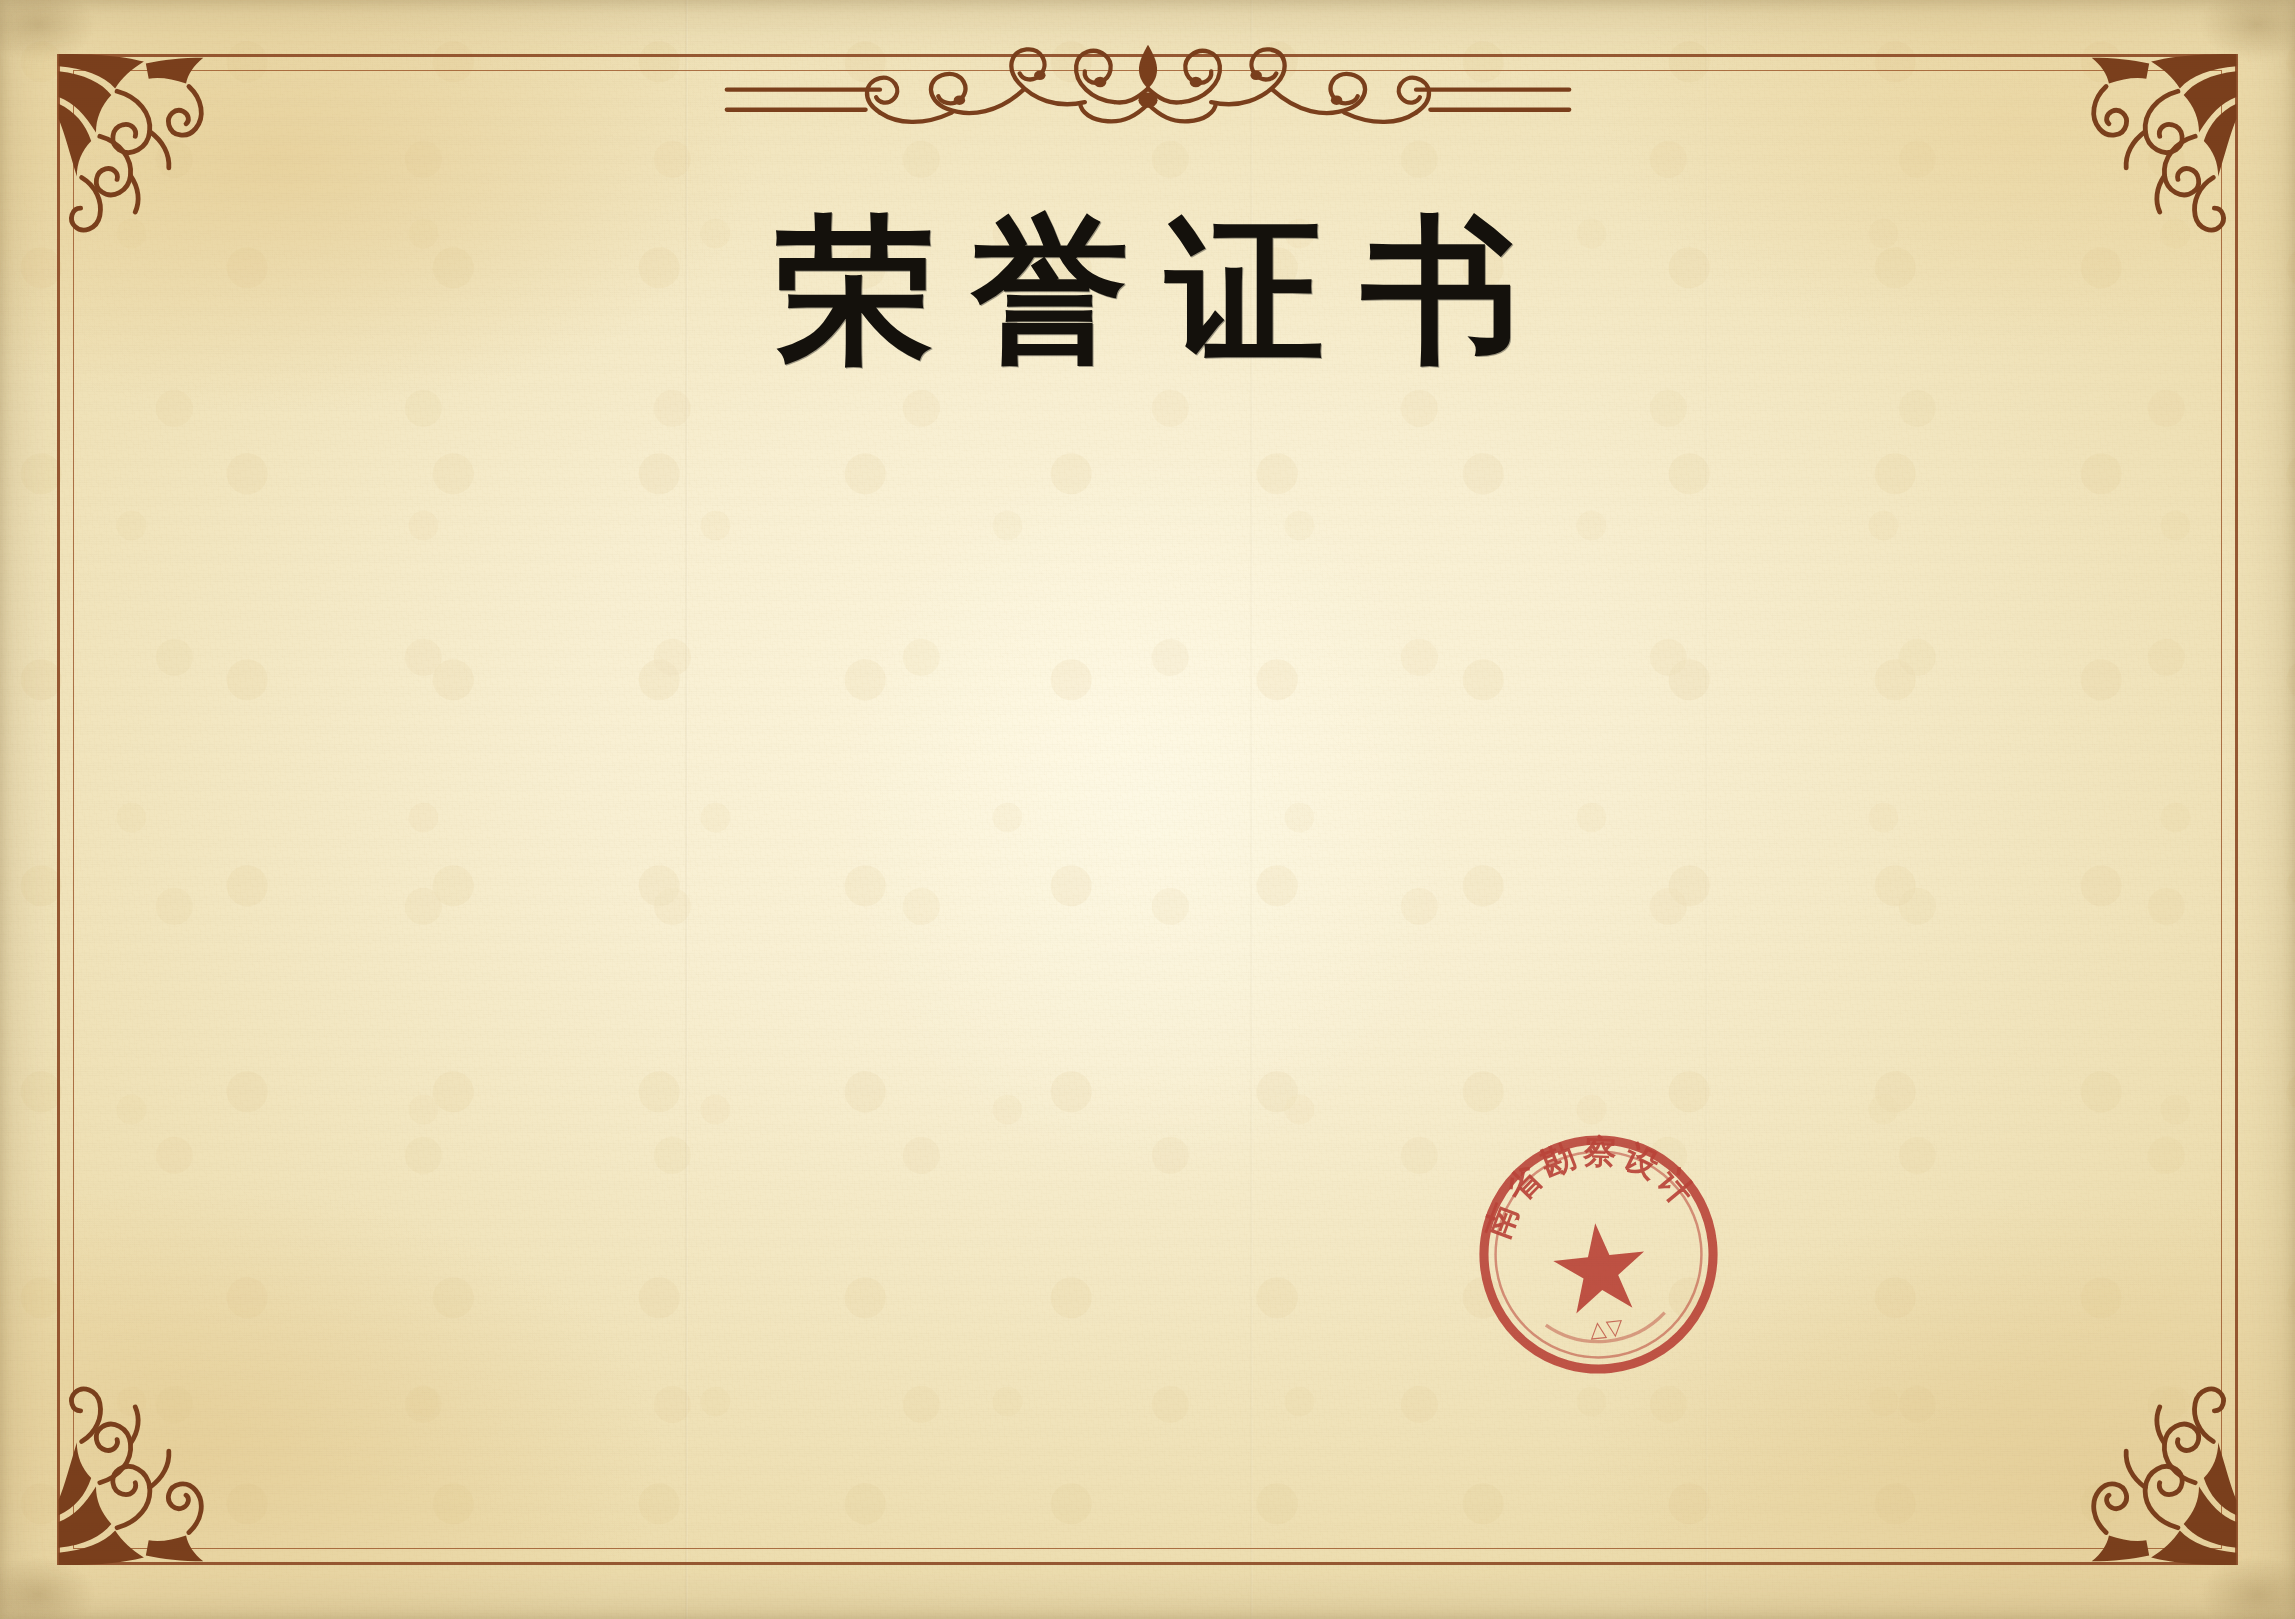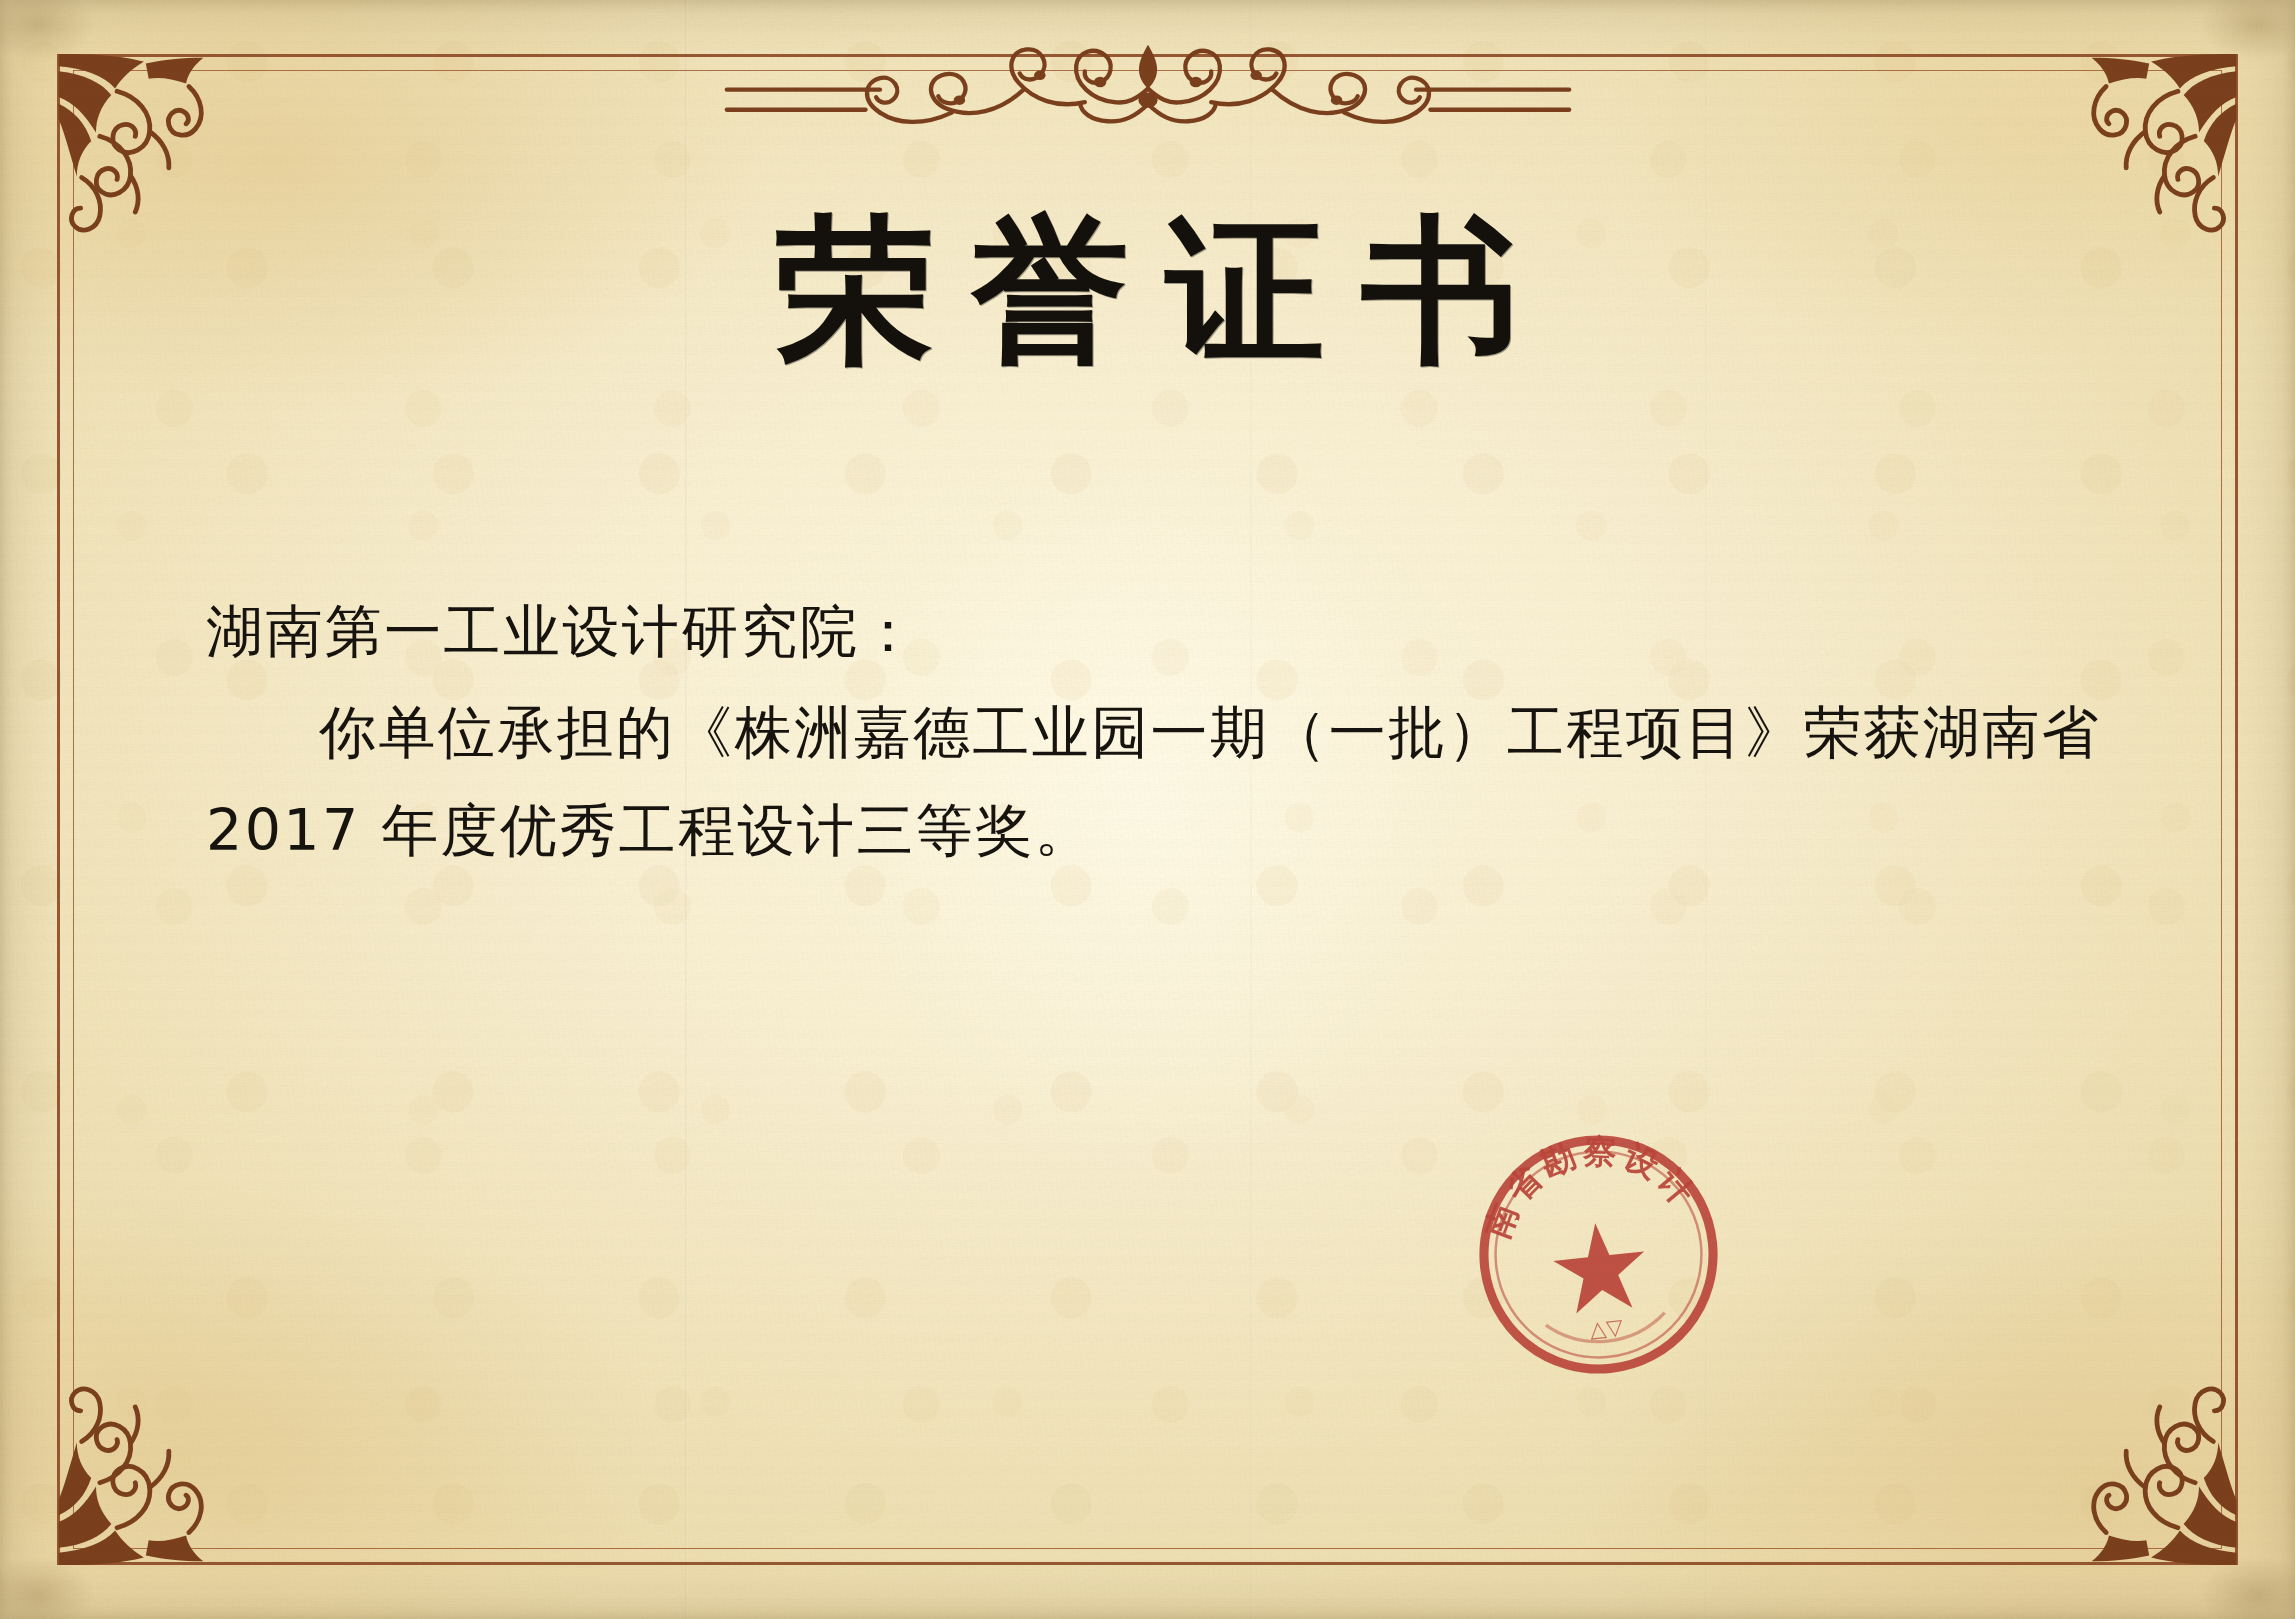--- a/index.html
+++ b/index.html
@@ -302,24 +302,20 @@
         <path d="M290 82 C318 108 324 146 304 170 C286 192 254 186 248 162 C243 142 262 126 278 134 C290 140 292 154 284 160"></path>
         <path d="M66 272 C96 290 110 322 104 352 C98 380 68 390 52 374 C38 360 46 336 64 336"></path>
         <path d="M208 176 C236 196 250 224 248 252"></path>
         <path d="M168 268 C186 294 188 322 178 344"></path>
       </g>
     </svg>
   </div>
 
   <div class="title">荣誉证书</div>
 
-  <div class="body-block">
-    <p class="salutation">湖南第一工业设计研究院：</p>
-    <p class="para">你单位承担的《株洲嘉德工业园一期（一批）工程项目》荣获湖南省 2017 年度优秀工程设计三等奖。</p>
-  </div>
 
 
   <div class="seal">
     <svg viewBox="0 0 300 300" xmlns="http://www.w3.org/2000/svg">
       <circle cx="150" cy="150" r="138" fill="none" stroke="#b02a23" stroke-width="11" opacity=".9"></circle>
       <circle cx="150" cy="150" r="124" fill="none" stroke="#b02a23" stroke-width="3" opacity=".55"></circle>
       <path id="sealArc" d="M 40 150 A 110 110 0 0 1 260 150" fill="none"></path>
       <text font-family="DejaVu Sans, sans-serif" font-size="40" font-weight="bold" fill="#b02a23" opacity=".92" letter-spacing="6">
         <textPath href="#sealArc" startOffset="8%">南省勘察设计</textPath>
       </text>

